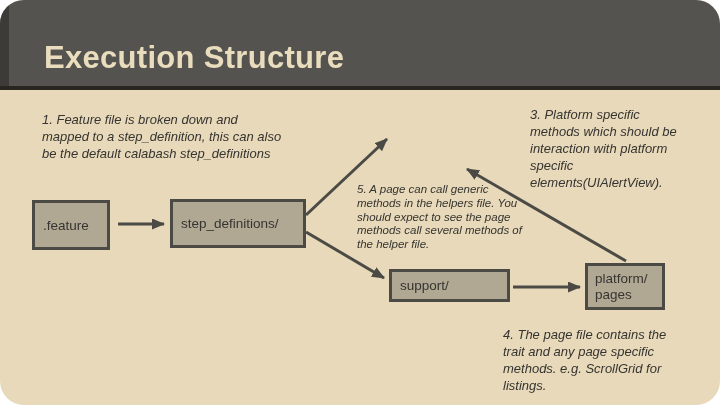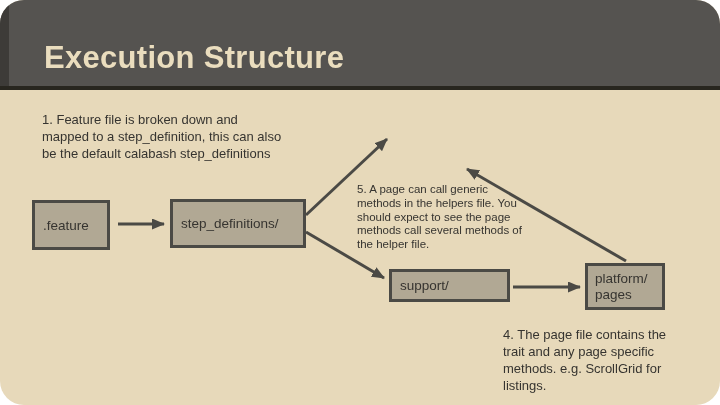--- a/index.html
+++ b/index.html
@@ -19,21 +19,21 @@
     position:absolute; left:0; top:0; width:9px; height:86px;
     background:var(--header-accent,#3d3b38);
   }
   .title {
     position:absolute; left:44px; top:40px;
     font-size:31px; font-weight:bold; letter-spacing:0.3px;
     color:var(--title,#eaddbe);
   }
   .note {
     position:absolute; color:var(--text,#363430);
-    font-size:13px; line-height:17px;
+    font-size:13px; line-height:17px;font-style:italic;
   }
   .note-small { font-size:11.5px; line-height:13.8px; }
   .node {
     position:absolute; box-sizing:border-box;
     background:var(--box-fill,#b1a894);
     border:3px solid var(--box-border,#4b4a45);
     color:var(--text,#32302c);
     font-size:13.5px; display:flex; align-items:center;
     padding:0 4px 0 8px;
   }
@@ -48,20 +48,21 @@
 <div class="slide">
 
   <div class="header">
     <div class="corner-accent"></div>
     <div class="title">Execution Structure</div>
   </div>
 
   <div class="note" style="left:42px; top:111px; width:242px;">1. Feature file is broken down and mapped to a step_definition, this can also be the default calabash step_definitions</div>
 
 
+  <div class="note" style="left:530px; top:106px; width:156px;">3. Platform specific methods which should be interaction with platform specific elements(UIAlertView).</div>
 
   <div class="note" style="left:503px; top:326px; width:182px;">4. The page file contains the trait and any page specific methods. e.g. ScrollGrid for listings.</div>
 
   <div class="note note-small" style="left:357px; top:183px; width:178px;">5. A page can call generic methods in the helpers file. You should expect to see the page methods call several methods of the helper file.</div>
 
   <svg class="arrows" width="720" height="405" viewBox="0 0 720 405">
     <defs>
       <marker id="ah" markerUnits="userSpaceOnUse" markerWidth="13" markerHeight="11" viewBox="0 0 13 11" refX="12" refY="5.5" orient="auto">
         <path class="ah" d="M0,0 L13,5.5 L0,11 Z"></path>
       </marker>

